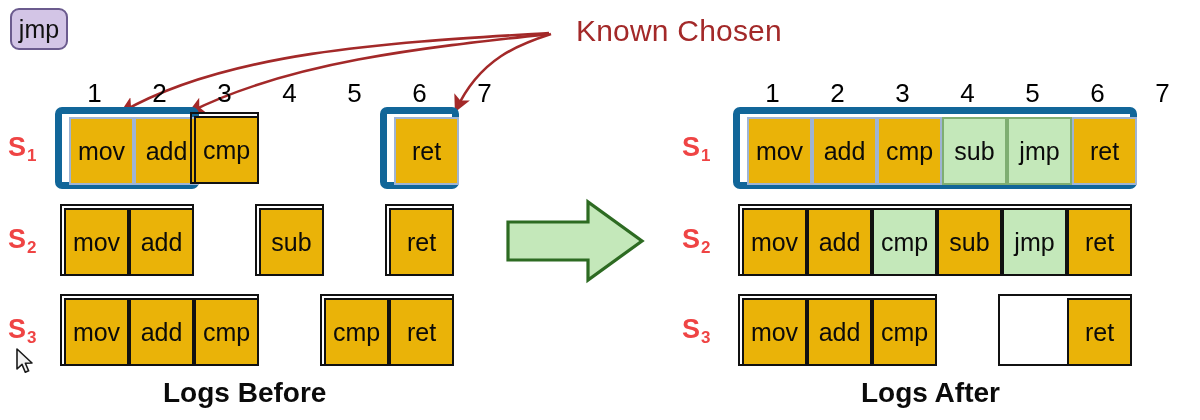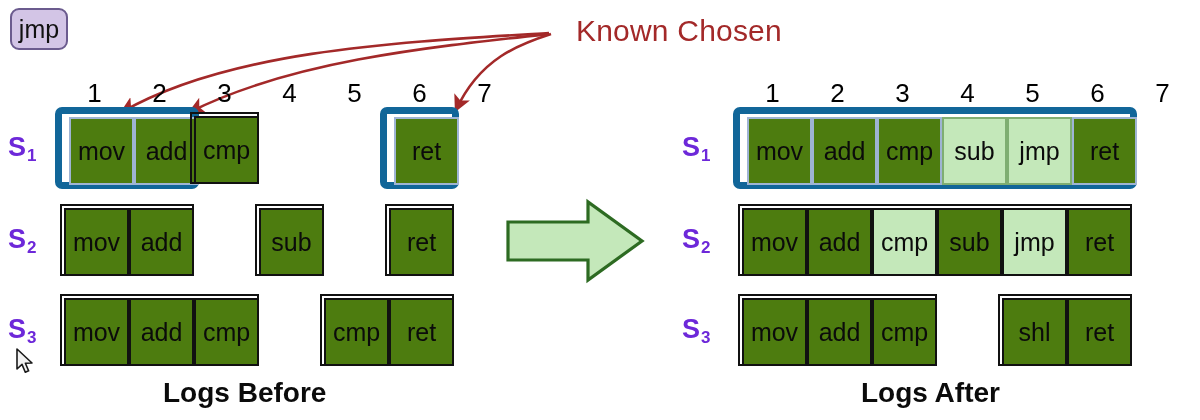--- a/index.html
+++ b/index.html
@@ -71,40 +71,40 @@
     font-weight: 400;
     color: #000;
   }
 
   
   .row { position: absolute; height: 68px; }
   .row-label {
     position: absolute;
     font-size: 27px;
     font-weight: bold;
-    color: #6d28d9;
+    color: #ef4444;
     white-space: nowrap;
   }
   .row-label sub {
     font-size: 17px;
     font-weight: bold;
     vertical-align: baseline;
     position: relative;
     top: 5px;
     left: 1px;
   }
 
   
   .cell {
     position: absolute;
     top: 0;
     width: 65px;
     height: 68px;
     box-sizing: border-box;
-    background: #4d7c0f;
+    background: #eab308;
     border: 2px solid #111111;
     display: flex;
     align-items: center;
     justify-content: center;
     font-size: 25px;
     color: #0b0b0b;
     line-height: 1;
   }
   .cell.green { background: #c4e8ba; }
 
@@ -316,23 +316,20 @@
             <span>mov</span>
           </div>
           <div class="cell" style="left: 67px; top: 2px;">
             <span>add</span>
           </div>
           <div class="cell" style="left: 132px; top: 2px;">
             <span>cmp</span>
           </div>
         </div>
         <div class="group plain" style="left: 338px; width: 134px; height: 72px; top: -2px;">
-          <div class="cell" style="left: 2px; top: 2px;">
-            <span>shl</span>
-          </div>
           <div class="cell" style="left: 67px; top: 2px;">
             <span>ret</span>
           </div>
         </div>
       </div>
     </div>
 </div>
 <div class="footer-label" id="footer-after">Logs After</div>
 
 <svg id="mouse-cursor" class="abs" width="20" height="28" viewBox="0 0 20 28" xmlns="http://www.w3.org/2000/svg">

